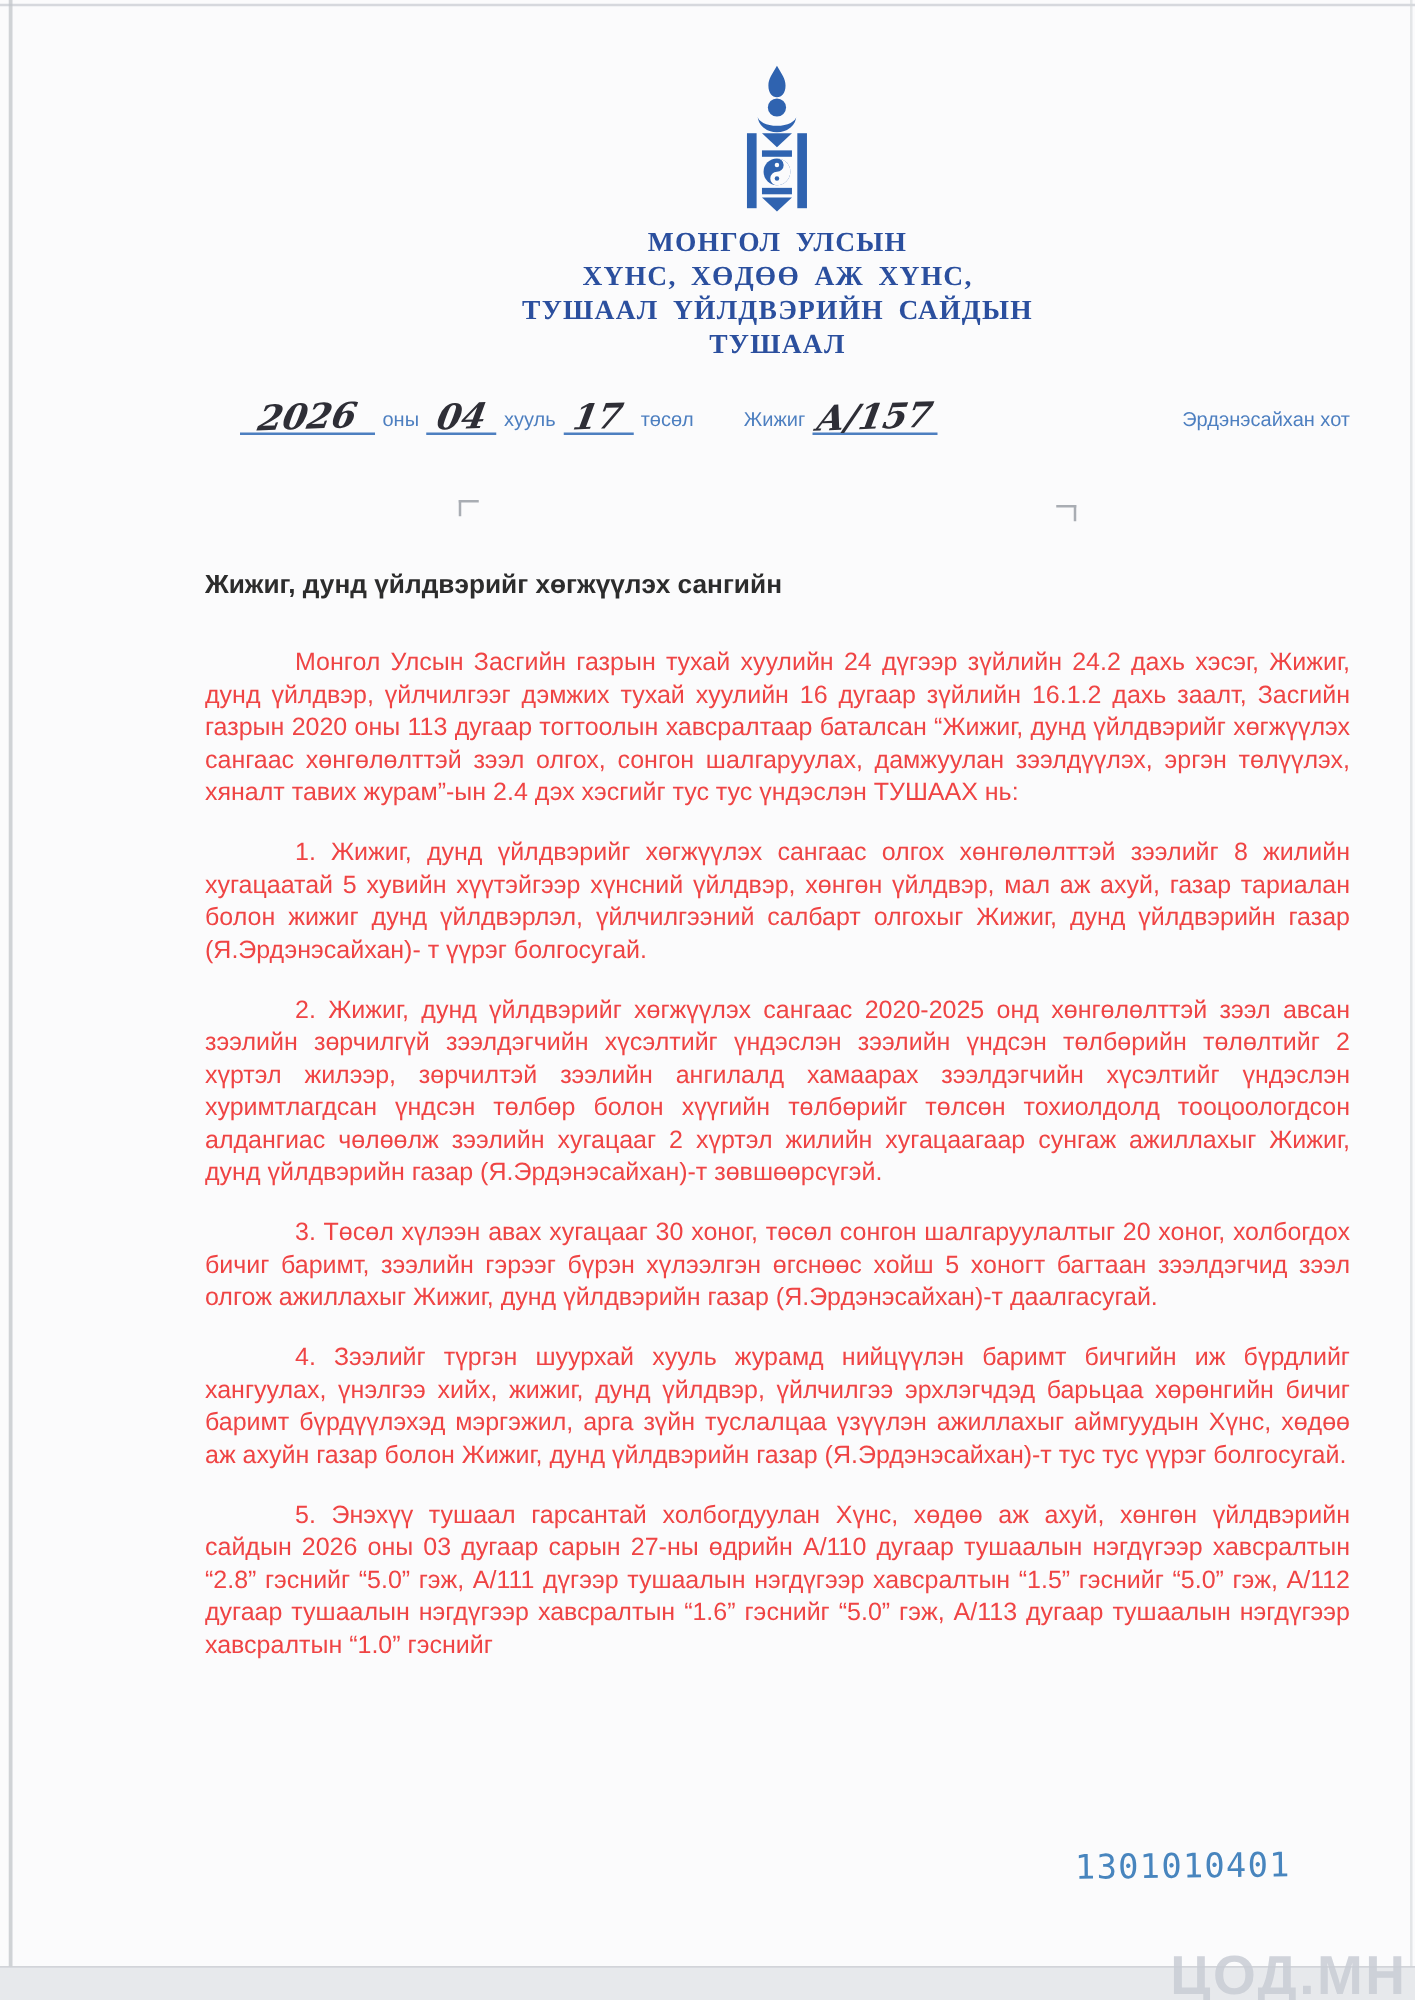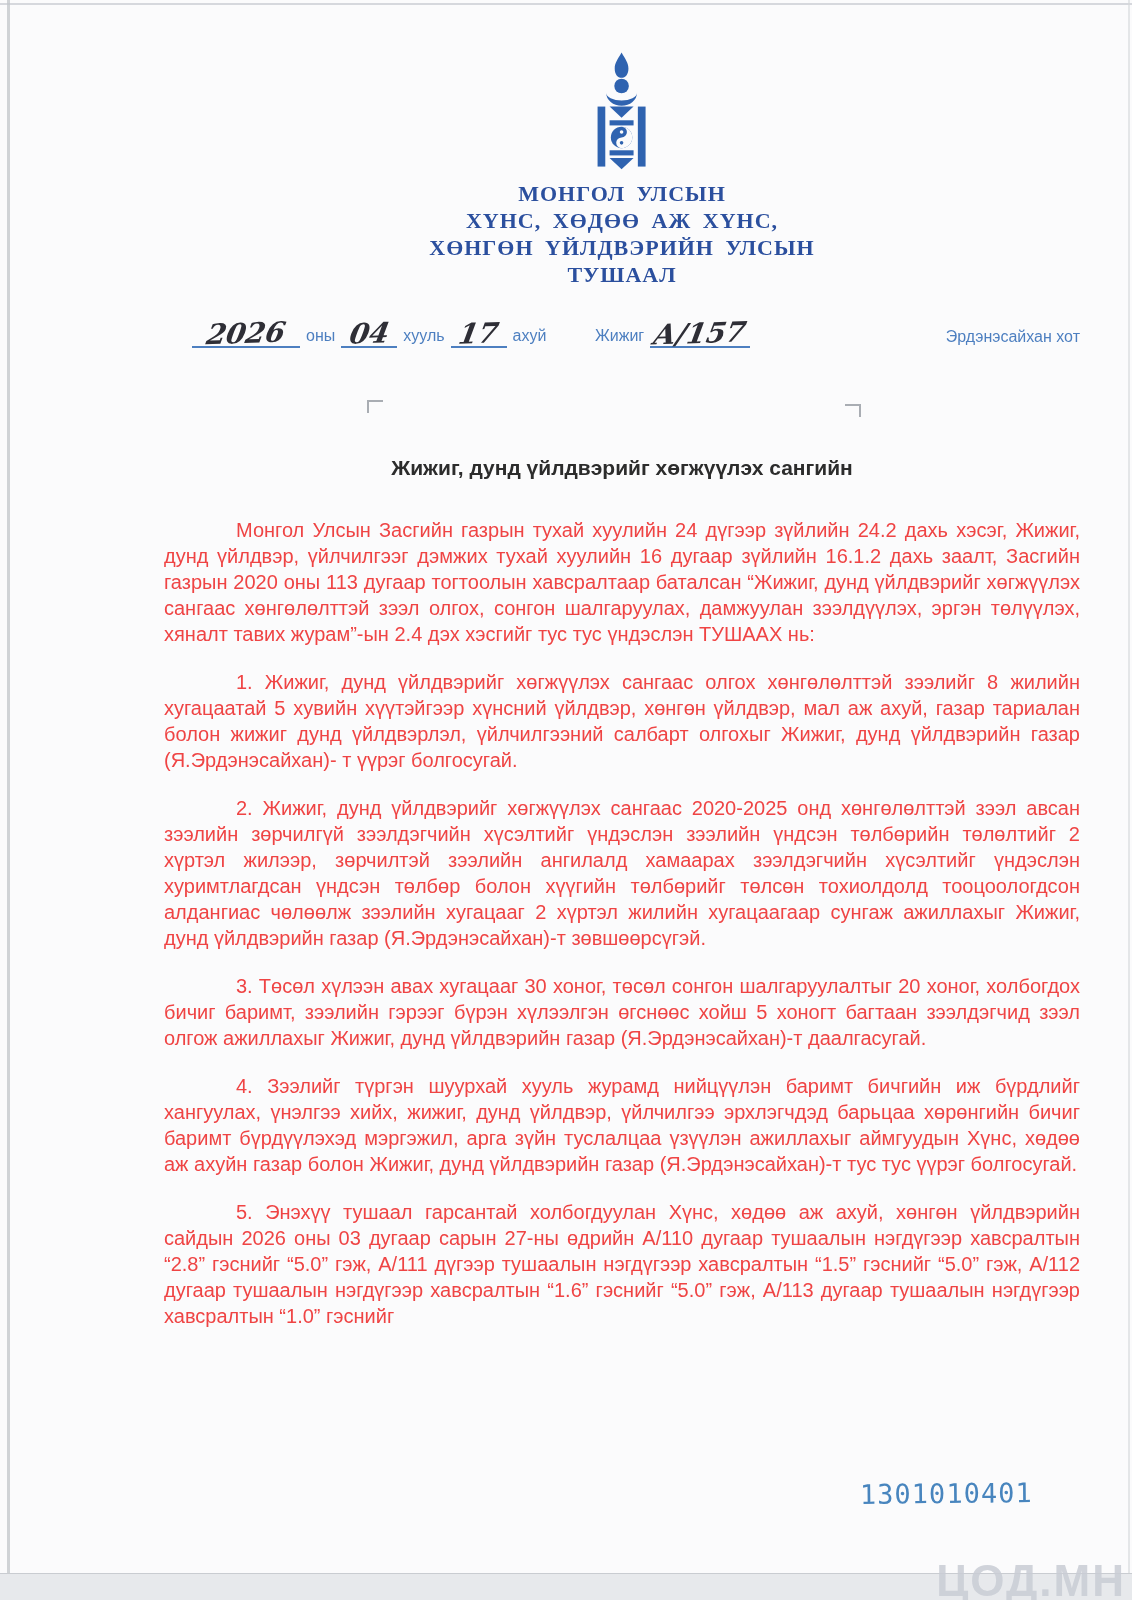--- a/index.html
+++ b/index.html
@@ -43,21 +43,21 @@
           font-style:italic; font-weight:700; font-size:28px; line-height:28px;
           color:#2e2e36; transform:skewX(-12deg) rotate(-2deg); position:relative; top:2px; }
   .lbl { margin:0 6px; }
 
   
   .mark { position:absolute; width:14px; height:11px; }
   .mark-left  { left:367px; top:400px; border-top:2px solid #a9adb3; border-left:2px solid #a9adb3; }
   .mark-right { left:845px; top:404px; border-top:2px solid #a9adb3; border-right:2px solid #a9adb3; }
 
   
-  .title { margin-top:98px; text-align:center; font-weight:bold;
+  .title { margin-top:98px; font-weight:bold;
            font-size:21px; line-height:31px; color:#2c2c2c; }
 
   
   .body { margin-top:34px; }
   .para { margin:0 0 22px 0; text-align:justify; text-indent:72px;
           font-size:20px; line-height:26px; color:#ef4444; }
 
   
   .stamp { position:absolute; left:860px; top:1478px;
            font-family:"DejaVu Sans Mono", monospace;
@@ -98,27 +98,27 @@
 
         <rect x="31" y="117" width="28" height="6"></rect>
 
         <path d="M31 126 L59 126 L45 139 Z"></path>
       </svg>
     </div>
 
     <div class="org">
       <div>МОНГОЛ  УЛСЫН</div>
       <div>ХҮНС, ХӨДӨӨ  АЖ  ХҮНС,</div>
-      <div>ХӨНГӨН  ҮЙЛДВЭРИЙН  УЛСЫН</div>
+      <div>ТУШААЛ  ҮЙЛДВЭРИЙН  САЙДЫН</div>
       <div>ТУШААЛ</div>
     </div>
 
     <div class="dateline">
       <div class="dl-left">
-        <span class="slot year"><span class="hand">2026</span></span><span class="lbl">оны</span><span class="slot month"><span class="hand">04</span></span><span class="lbl">хууль</span><span class="slot day"><span class="hand">17</span></span><span class="lbl">ахуй</span>
+        <span class="slot year"><span class="hand">2026</span></span><span class="lbl">оны</span><span class="slot month"><span class="hand">04</span></span><span class="lbl">хууль</span><span class="slot day"><span class="hand">17</span></span><span class="lbl">төсөл</span>
       </div>
       <div class="dl-mid">
         <span class="lbl">Жижиг</span><span class="slot num"><span class="hand">А/157</span></span>
       </div>
       <div class="dl-right">Эрдэнэсайхан хот</div>
     </div>
 
     <div class="title">
       <div>Жижиг, дунд үйлдвэрийг хөгжүүлэх сангийн</div>
     </div>

